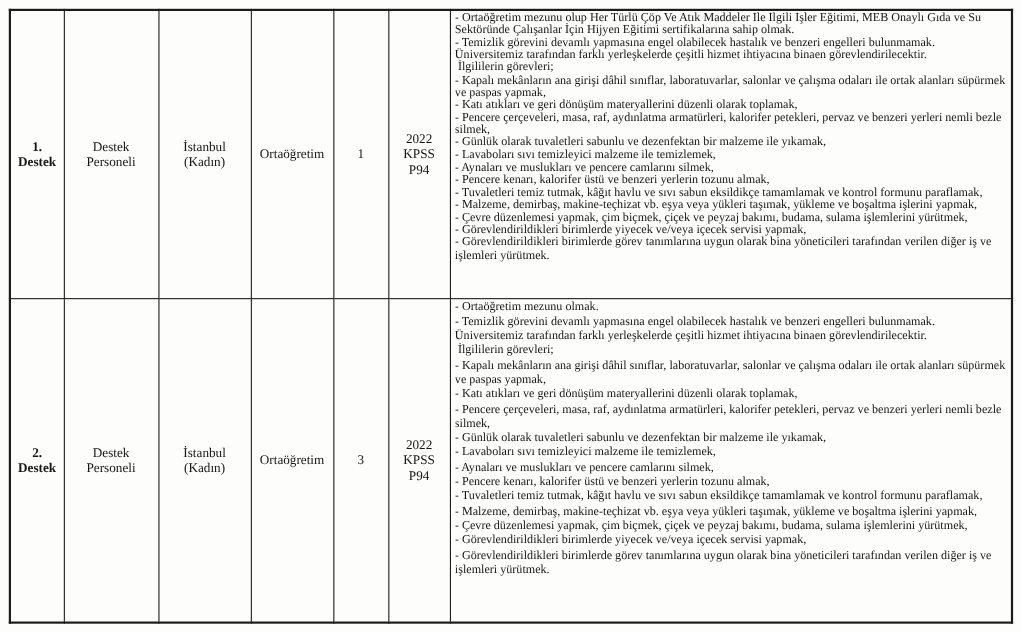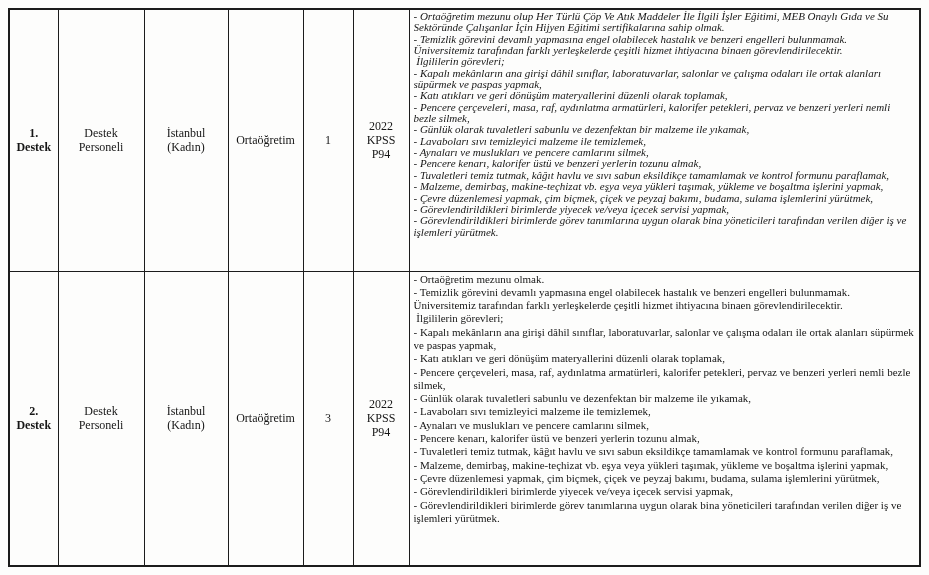--- a/index.html
+++ b/index.html
@@ -54,21 +54,21 @@
     vertical-align: top;
     text-align: left;
     padding: 1px 4px 0 4px;
   }
   .req-box {
     font-size: 11px;
     white-space: pre-wrap;
     overflow: hidden;
   }
   tr.r0 { height: 262px; }
-  tr.r0 .req-box { line-height: 11.35px; max-height: 260px; font-style: italic; }
+  tr.r0 .req-box { line-height: 11.35px; max-height: 260px; }
   tr.r1 { height: 295px; }
   tr.r1 .req-box { line-height: 13.3px; max-height: 292px; }
 </style>
 </head>
 <body>
 
 <div class="page">
   <table class="postings">
     <colgroup>
       <col class="c-rowno">

